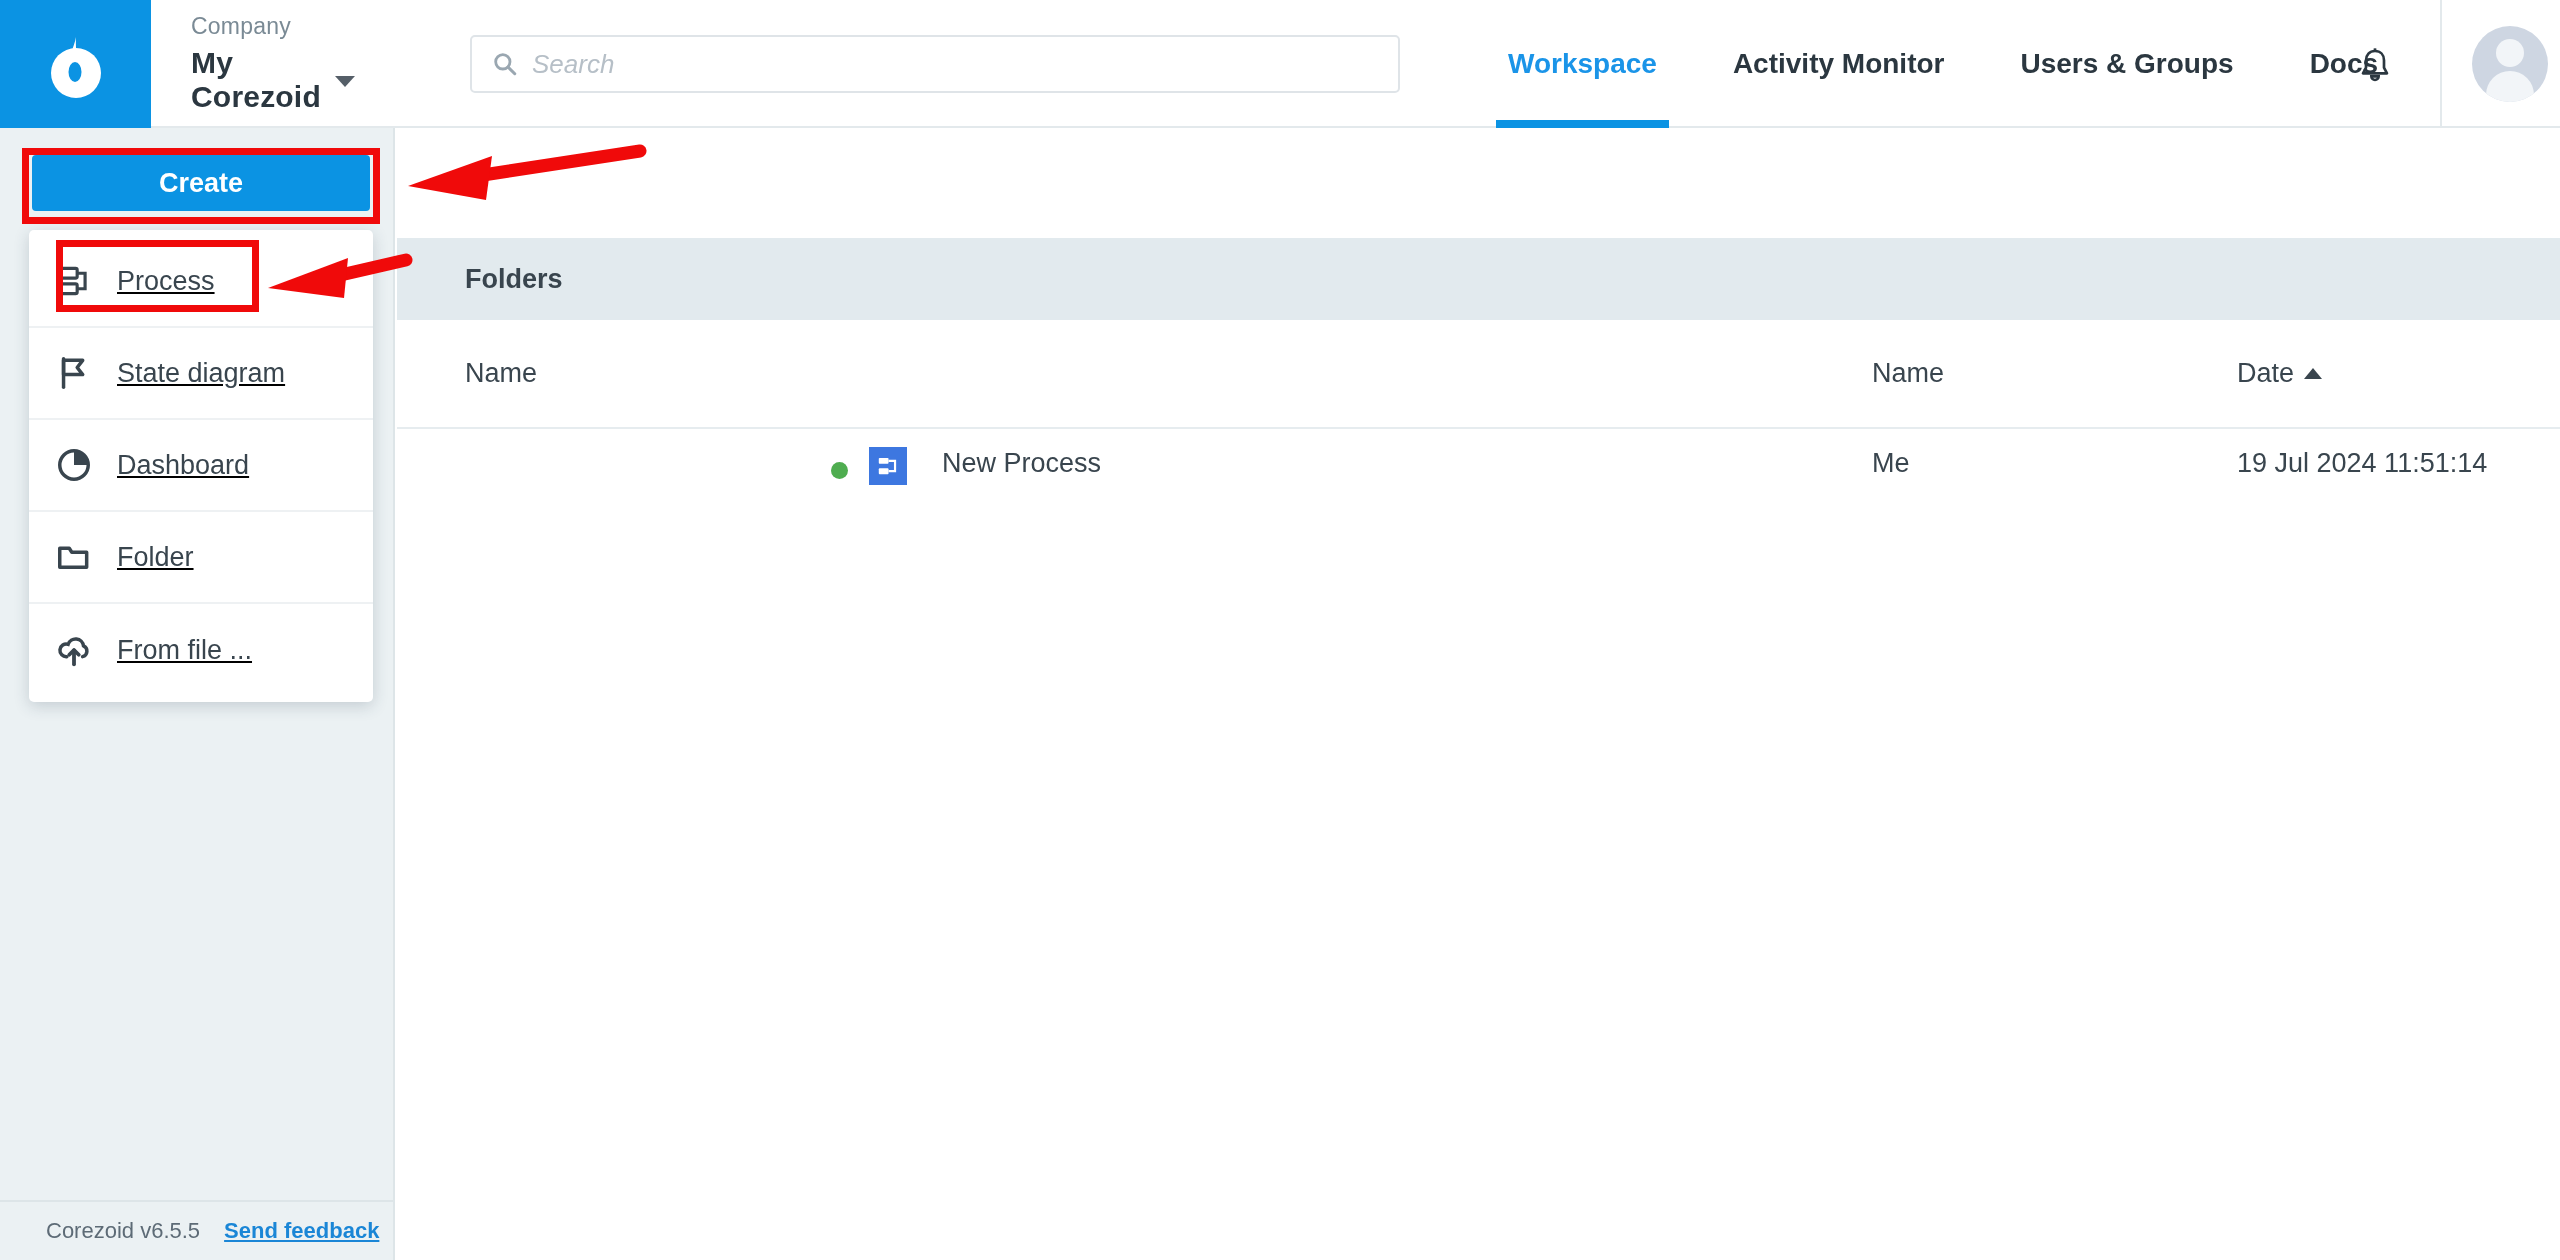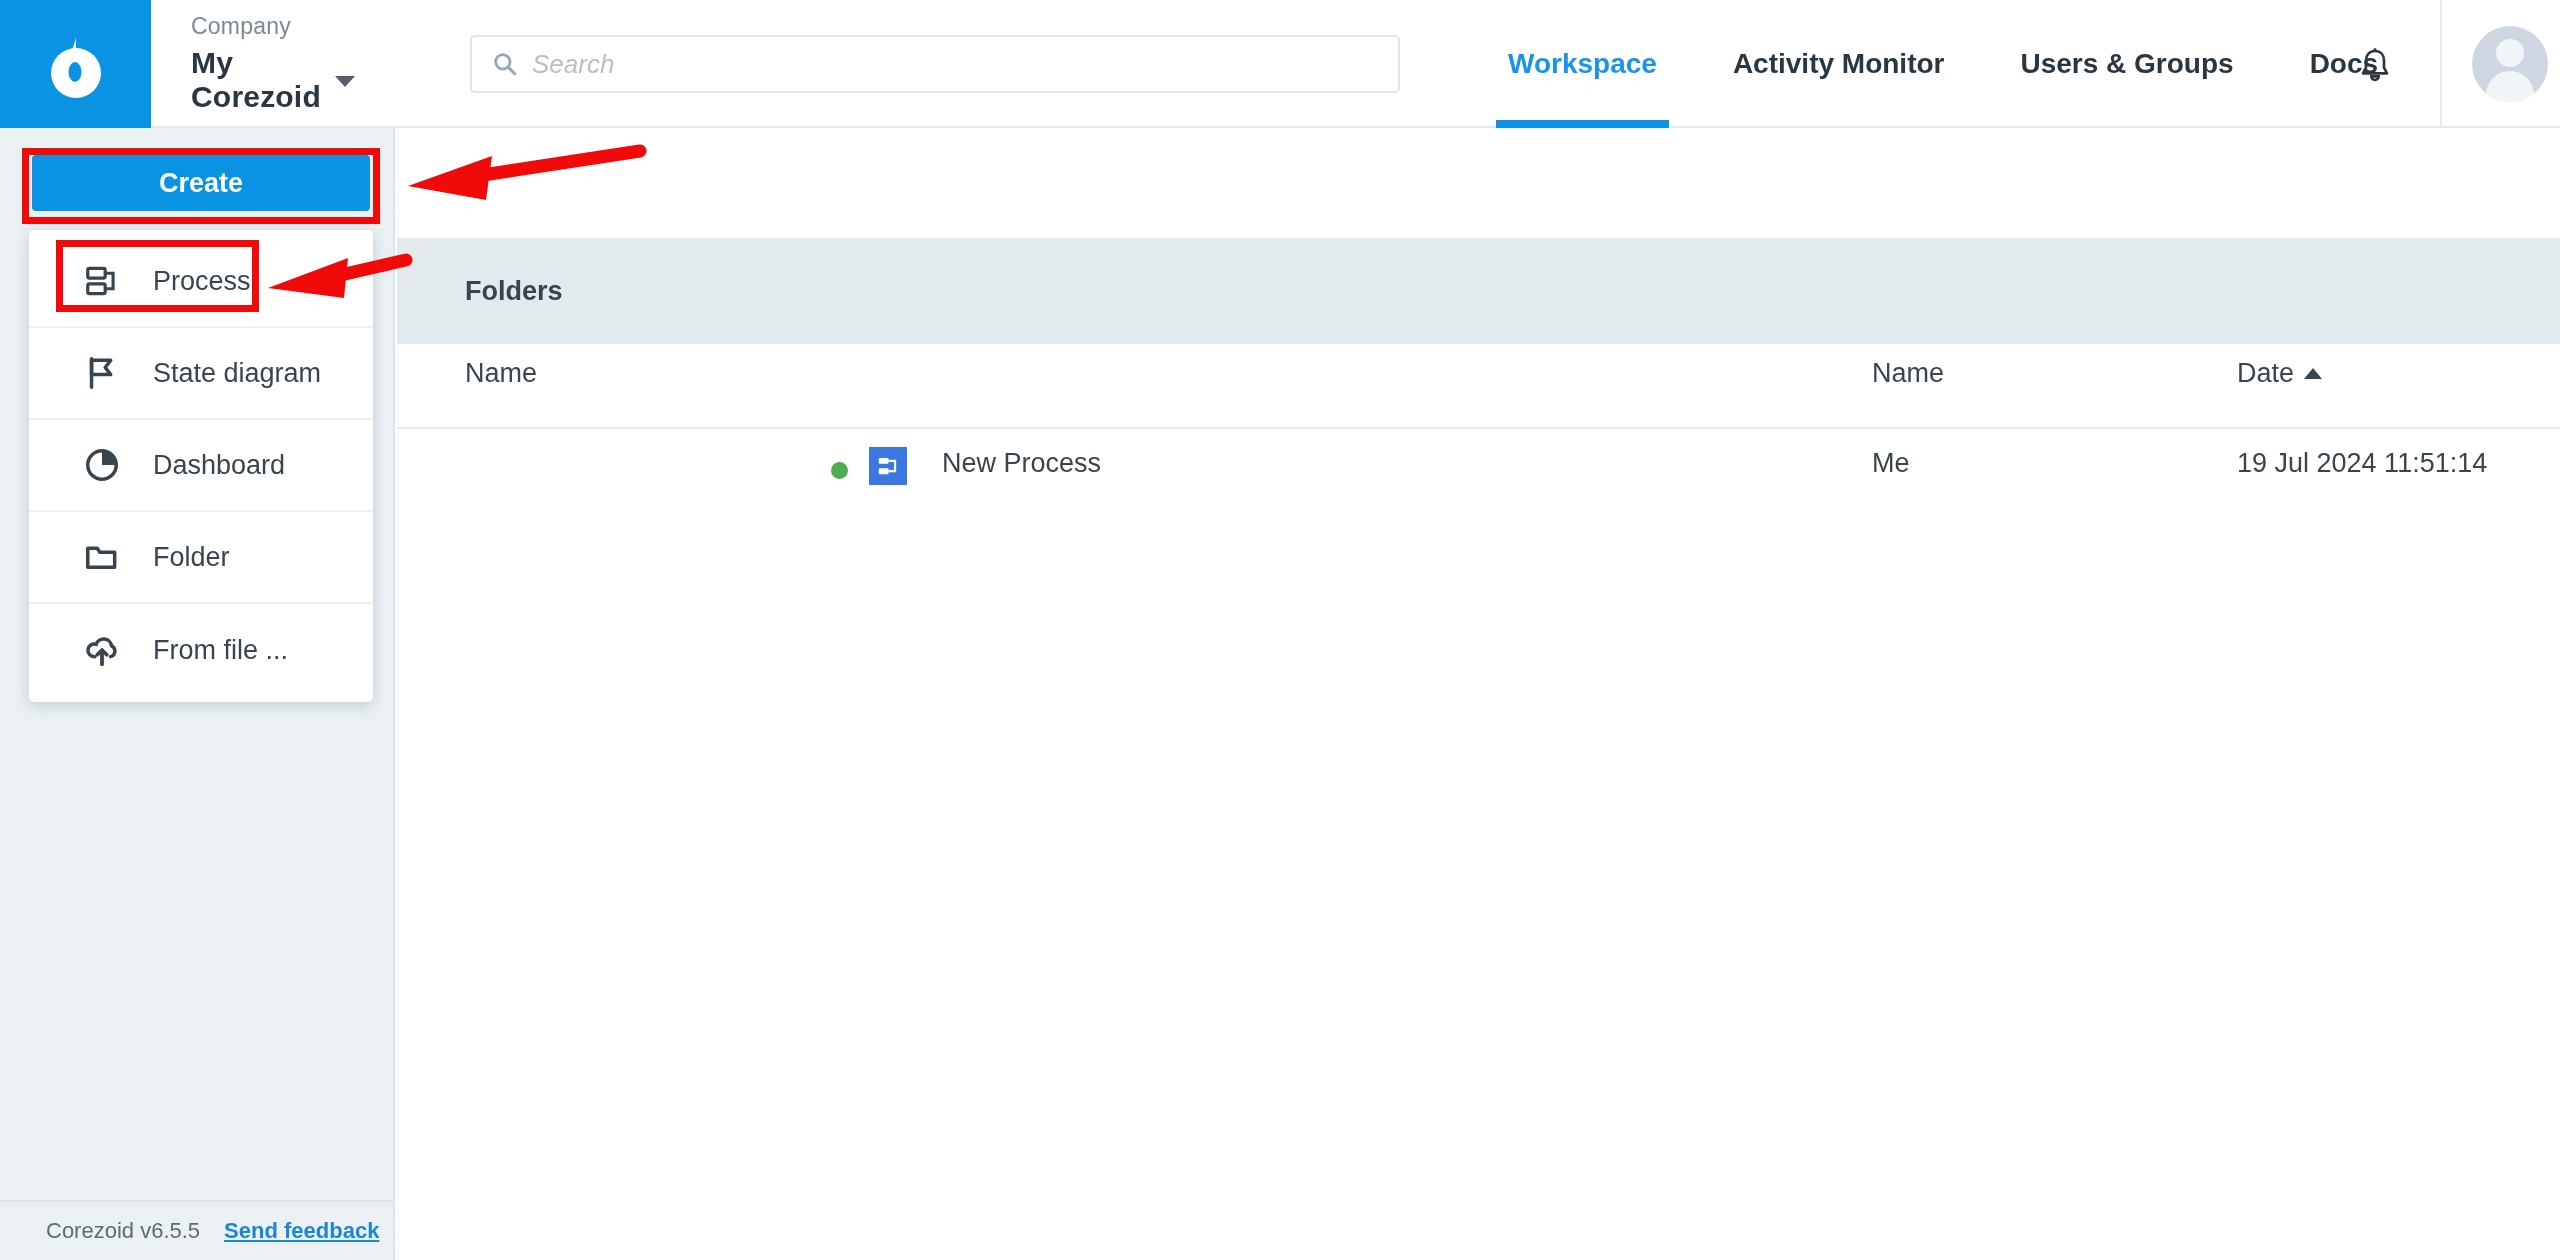--- a/index.html
+++ b/index.html
@@ -142,42 +142,43 @@
     width: 344px;
     background: #ffffff;
     border-radius: 5px;
     box-shadow: 0 4px 16px rgba(40,60,80,.20);
     z-index: 40;
     padding: 6px 0;
   }
   .dd-item {
     height: 92px;
     display: flex; align-items: center;
-    padding-left: 52px; gap: 30px;
+    padding-left: 24px; gap: 22px;
     border-bottom: 2px solid #eef1f3;
+    text-decoration: underline;
   }
   .dd-item:last-child { border-bottom: none; }
   .dd-icon {
     width: 42px; height: 42px;
     display: flex; align-items: center; justify-content: center;
     flex: none;
   }
   .dd-label {
     font-size: 27px; color: #39454e;
   }
 
   
   .main {
     position: absolute; left: 397px; top: 130px;
     width: 2163px; height: 1130px;
     background: #ffffff;
   }
   .folders-band {
     position: absolute; left: 0; top: 108px;
-    width: 2163px; height: 106px;
+    width: 2163px; height: 82px;
     background: #e2eaee;
     display: flex; align-items: center;
     padding-left: 68px;
   }
   .folders-title {
     font-size: 27px; font-weight: bold; color: #39454e;
   }
   .table-head {
     position: absolute; left: 0; top: 198px;
     width: 2163px; height: 101px;

